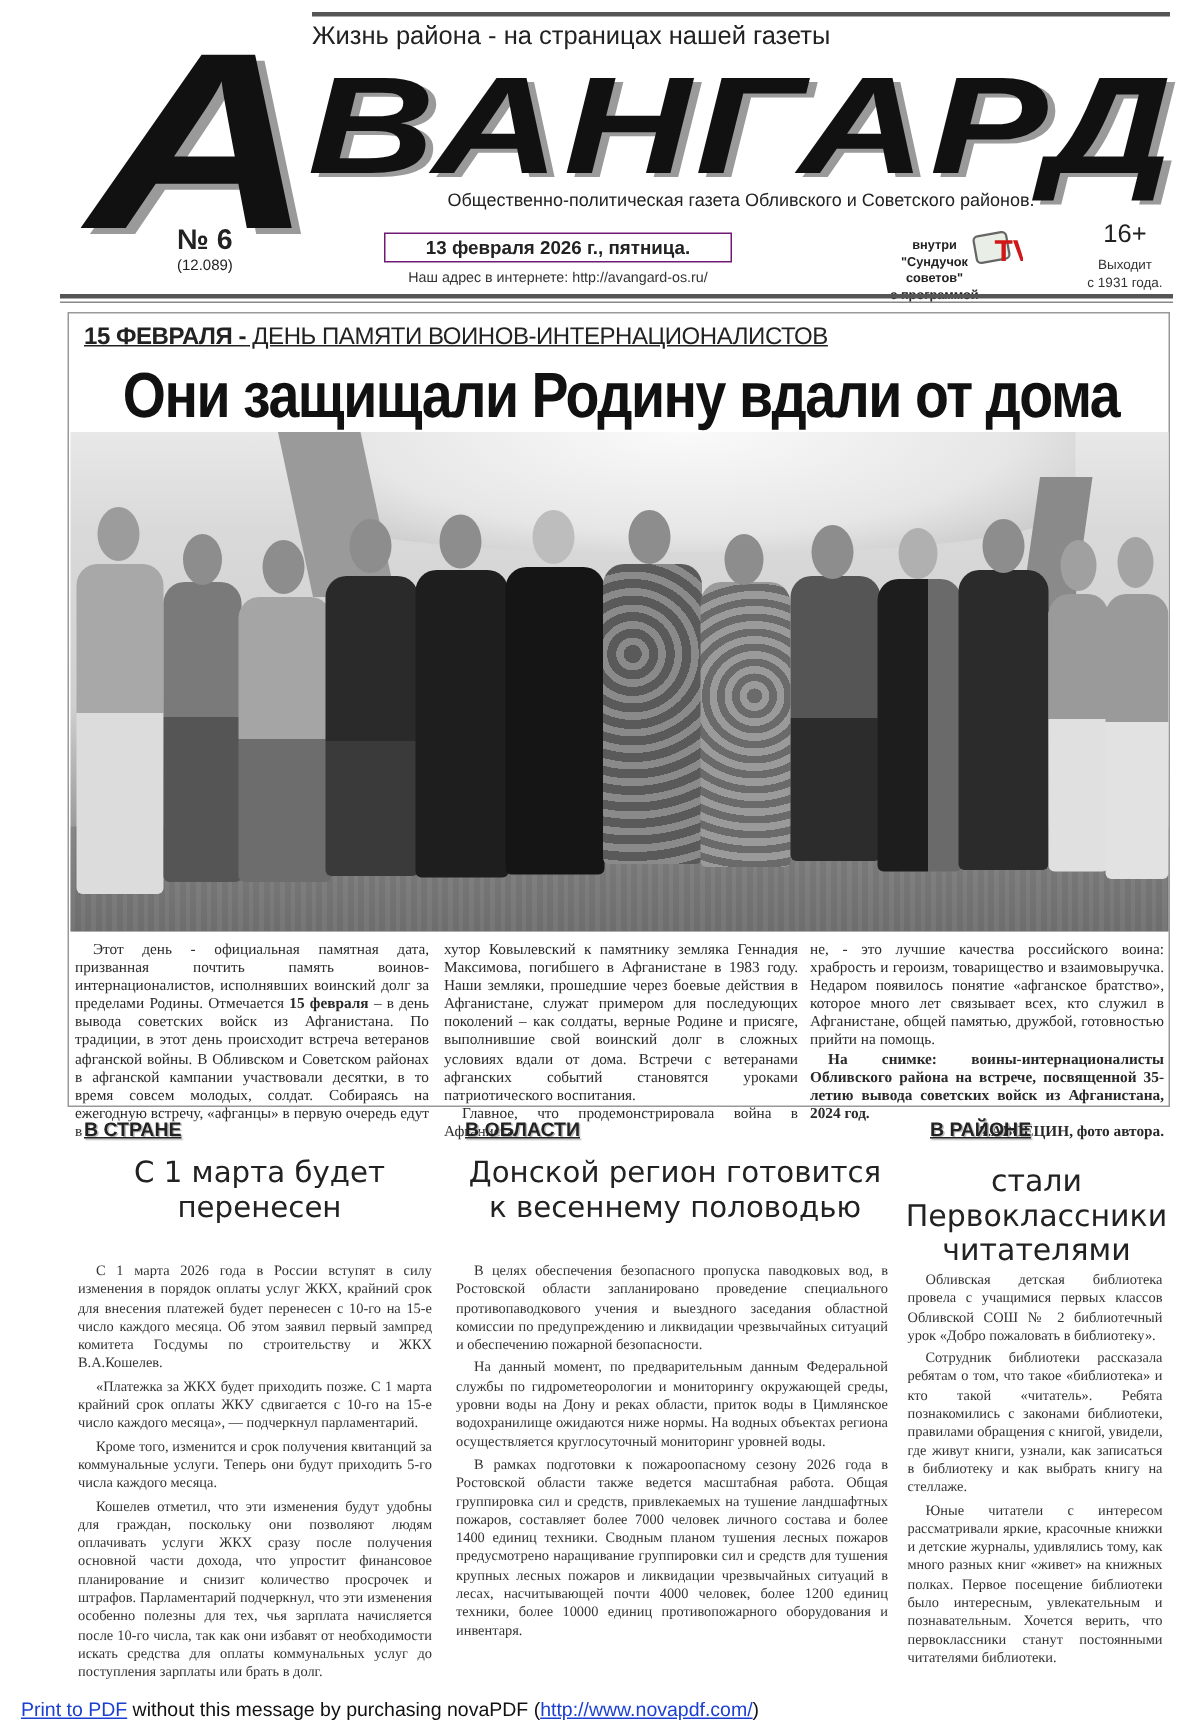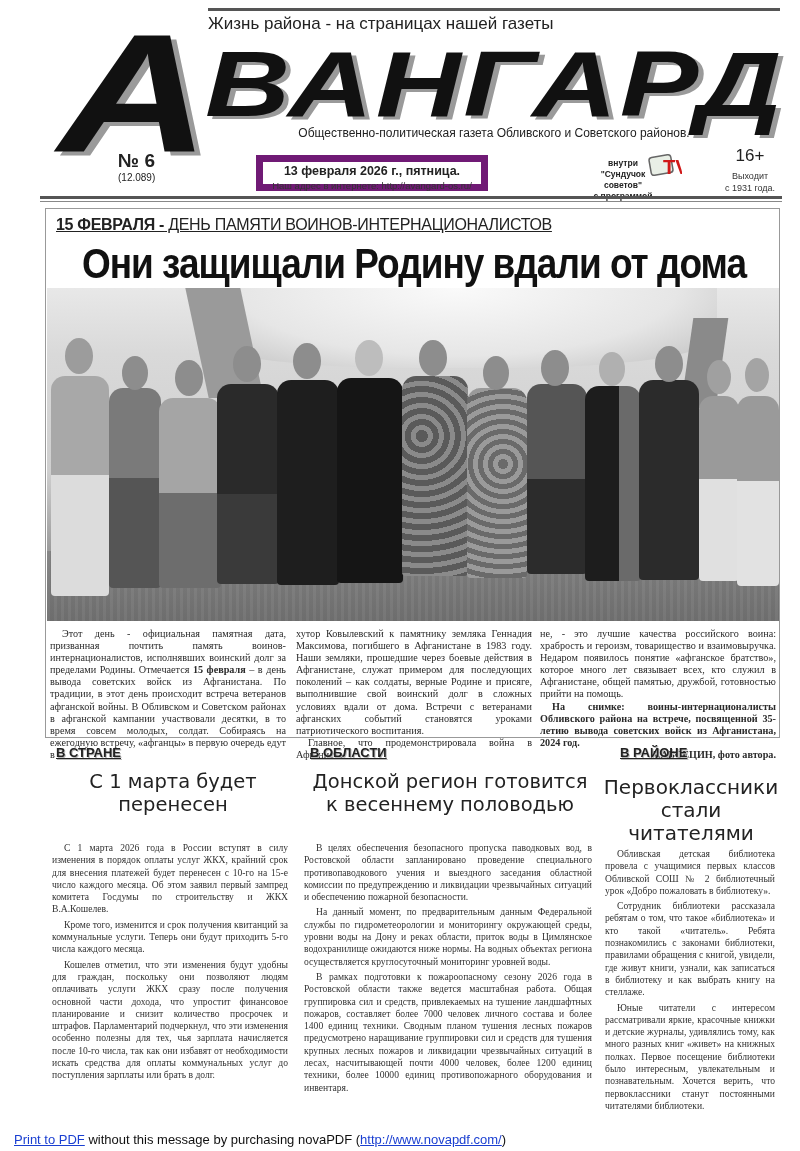--- a/index.html
+++ b/index.html
@@ -17,21 +17,21 @@
                font-weight: 900; font-style: italic; font-size: 92px; line-height: 1; color: #111;
                text-shadow: 4px 3px 0 #9a9a9a; letter-spacing: 2px; transform: scaleX(1.28); transform-origin: left top; }
   .subtitle { position: absolute; left: 208px; top: 126px; width: 572px; text-align: center;
               font-family: "Liberation Sans", sans-serif; font-size: 12px; color: #222; }
 
   .issue-no { position: absolute; left: 118px; top: 150px; font-family: "Liberation Sans", sans-serif;
               font-weight: bold; font-size: 19px; color: #222; }
   .issue-total { position: absolute; left: 118px; top: 172px; font-family: "Liberation Sans", sans-serif;
                  font-size: 10px; color: #222; }
 
-  .date-box { position: absolute; left: 256px; top: 155px; width: 232px; height: 36px; border: 7px solid #701a75;
+  .date-box { position: absolute; left: 256px; top: 155px; width: 232px; height: 20px; border: 1px solid #701a75;
               text-align: center; font-family: "Liberation Sans", sans-serif; font-weight: bold; font-size: 12.5px;
               line-height: 18px; color: #222; }
   .web-addr { position: absolute; left: 256px; top: 180px; width: 232px; text-align: center;
               font-family: "Liberation Sans", sans-serif; font-size: 9.5px; color: #333; }
   .web-addr a { color: #333; text-decoration: none; }
 
   .inside { position: absolute; left: 582px; top: 158px; width: 82px; text-align: center;
             font-family: "Liberation Sans", sans-serif; font-size: 8.5px; line-height: 11px; color: #222; font-weight: bold; }
   .tv-icon { position: absolute; left: 648px; top: 150px; width: 34px; height: 34px; }
 
@@ -169,39 +169,40 @@
   <p class="credit">А.АВСЕЦИН, фото автора.</p>
 </div>
 
 <div class="sec-label" style="left:56px;top:745px;">В СТРАНЕ</div>
 <div class="sec-title" style="left:48px;top:770px;width:250px;">
   <div>С 1 марта будет</div>
   <div>перенесен</div>
 </div>
 <div class="body-col" style="left:52px;top:842px;width:236px;">
   <p>С 1 марта 2026 года в России вступят в силу изменения в порядок оплаты услуг ЖКХ, крайний срок для внесения платежей будет перенесен с 10-го на 15-е число каждого месяца. Об этом заявил первый зампред комитета Госдумы по строительству и ЖКХ В.А.Кошелев.</p>
+  <p>«Платежка за ЖКХ будет приходить позже. С 1 марта крайний срок оплаты ЖКУ сдвигается с 10-го на 15-е число каждого месяца», — подчеркнул парламентарий.</p>
   <p>Кроме того, изменится и срок получения квитанций за коммунальные услуги. Теперь они будут приходить 5-го числа каждого месяца.</p>
   <p>Кошелев отметил, что эти изменения будут удобны для граждан, поскольку они позволяют людям оплачивать услуги ЖКХ сразу после получения основной части дохода, что упростит финансовое планирование и снизит количество просрочек и штрафов. Парламентарий подчеркнул, что эти изменения особенно полезны для тех, чья зарплата начисляется после 10-го числа, так как они избавят от необходимости искать средства для оплаты коммунальных услуг до поступления зарплаты или брать в долг.</p>
 </div>
 
 <div class="sec-label" style="left:310px;top:745px;">В ОБЛАСТИ</div>
 <div class="sec-title" style="left:305px;top:770px;width:290px;">
   <div>Донской регион готовится</div>
   <div>к весеннему половодью</div>
 </div>
 <div class="body-col" style="left:304px;top:842px;width:288px;">
   <p>В целях обеспечения безопасного пропуска паводковых вод, в Ростовской области запланировано проведение специального противопаводкового учения и выездного заседания областной комиссии по предупреждению и ликвидации чрезвычайных ситуаций и обеспечению пожарной безопасности.</p>
   <p>На данный момент, по предварительным данным Федеральной службы по гидрометеорологии и мониторингу окружающей среды, уровни воды на Дону и реках области, приток воды в Цимлянское водохранилище ожидаются ниже нормы. На водных объектах региона осуществляется круглосуточный мониторинг уровней воды.</p>
   <p>В рамках подготовки к пожароопасному сезону 2026 года в Ростовской области также ведется масштабная работа. Общая группировка сил и средств, привлекаемых на тушение ландшафтных пожаров, составляет более 7000 человек личного состава и более 1400 единиц техники. Сводным планом тушения лесных пожаров предусмотрено наращивание группировки сил и средств для тушения крупных лесных пожаров и ликвидации чрезвычайных ситуаций в лесах, насчитывающей почти 4000 человек, более 1200 единиц техники, более 10000 единиц противопожарного оборудования и инвентаря.</p>
 </div>
 
 <div class="sec-label" style="left:620px;top:745px;">В РАЙОНЕ</div>
 <div class="sec-title" style="left:602px;top:776px;width:178px;font-size:20px;">
+  <div>стали</div>
   <div>Первоклассники</div>
-  <div>стали</div>
   <div>читателями</div>
 </div>
 <div class="body-col" style="left:605px;top:848px;width:170px;">
   <p>Обливская детская библиотека провела с учащимися первых классов Обливской СОШ № 2 библиотечный урок «Добро пожаловать в библиотеку».</p>
   <p>Сотрудник библиотеки рассказала ребятам о том, что такое «библиотека» и кто такой «читатель». Ребята познакомились с законами библиотеки, правилами обращения с книгой, увидели, где живут книги, узнали, как записаться в библиотеку и как выбрать книгу на стеллаже.</p>
   <p>Юные читатели с интересом рассматривали яркие, красочные книжки и детские журналы, удивлялись тому, как много разных книг «живет» на книжных полках. Первое посещение библиотеки было интересным, увлекательным и познавательным. Хочется верить, что первоклассники станут постоянными читателями библиотеки.</p>
 </div>
 
 <div class="footer-note">
   <a>Print to PDF</a><span> without this message by purchasing novaPDF (</span><a>http://www.novapdf.com/</a><span>)</span>

